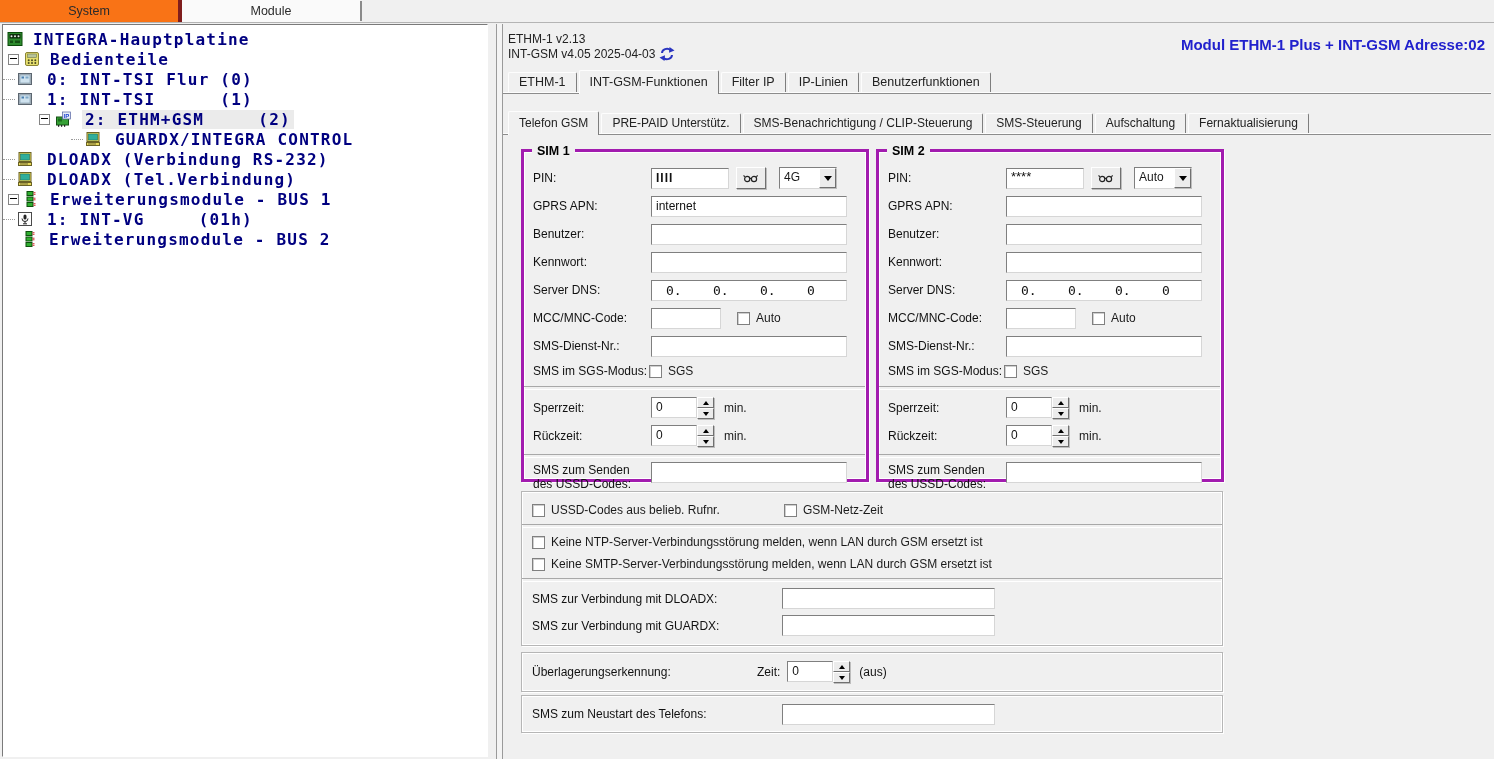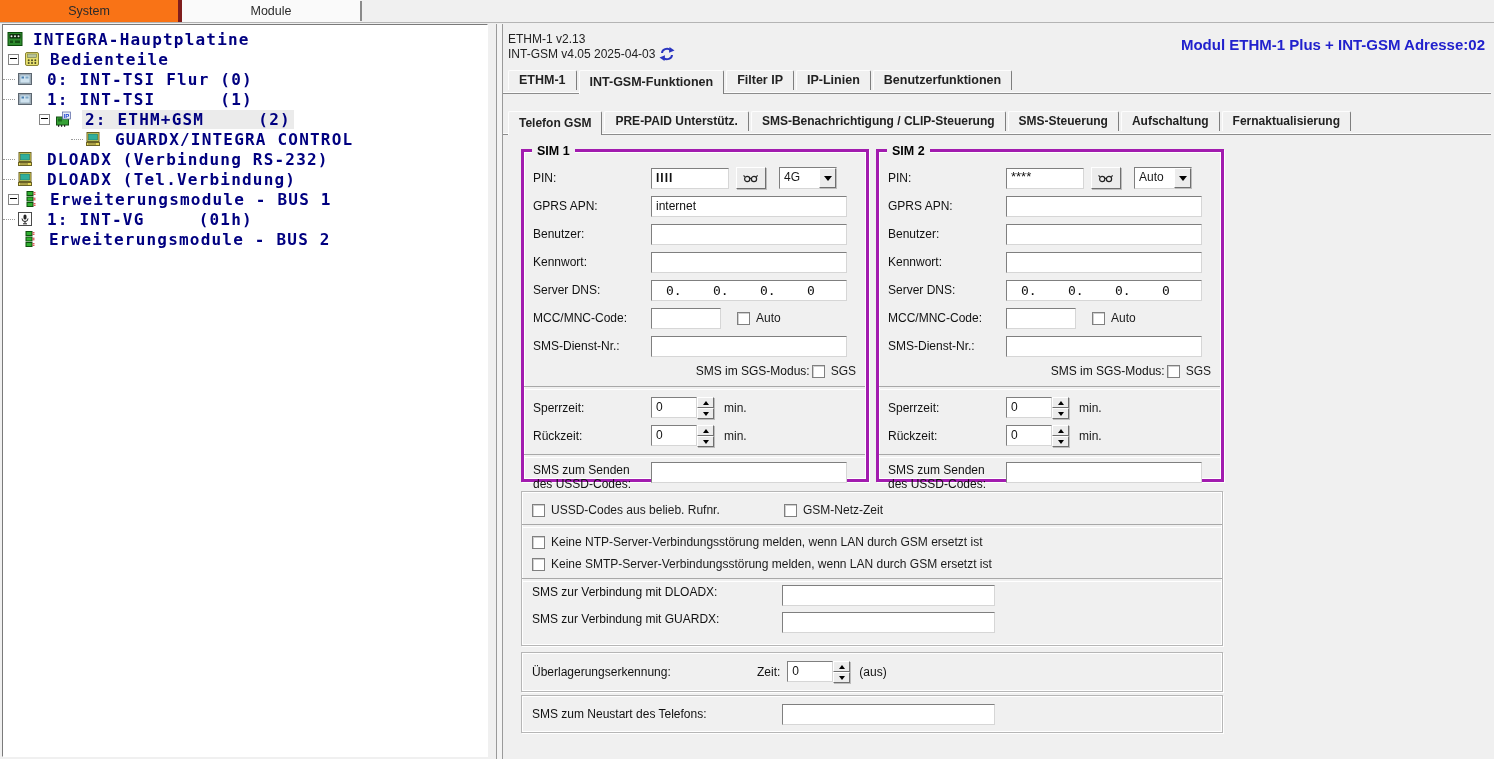--- a/index.html
+++ b/index.html
@@ -36,36 +36,36 @@
 
   
   .right{position:absolute;left:503px;top:24px;right:3px;bottom:0;}
   .rhdr{position:relative;height:46px;}
   .ver{position:absolute;left:5px;font-size:12px;color:#222;}
   .ver.v1{top:8px;}
   .ver.v2{top:23px;display:flex;align-items:center;gap:4px;}
   .rtitle{position:absolute;right:6px;top:12px;font-size:15px;font-weight:bold;color:#2121cd;}
 
   
-  .tabs{display:flex;position:relative;z-index:2;padding-left:5px;font-weight:bold;}
+  .tabs{display:flex;align-items:flex-end;position:relative;z-index:2;padding-left:5px;}
   .tab{height:19px;line-height:19px;padding:0 10px;background:#f0f0f0;font-size:12.5px;color:#222;
     border:1px solid;border-color:#fdfdfd #7e7e7e #7e7e7e #fdfdfd;border-bottom:none;border-radius:2px 2px 0 0;margin-right:2px;}
   .tab.active{height:23px;line-height:23px;margin-bottom:-2px;z-index:3;}
   .ridge{height:2px;background:linear-gradient(to bottom,#fdfdfd 1px,#8c8c8c 1px);position:relative;z-index:1;}
   .subtabs-wrap{margin-top:17px;}
   .subtabs-wrap .tab{font-size:12px;}
 
   
   .content{padding:7px 0 0 18px;}
   .simrow{display:flex;gap:7px;}
   .groupbox{position:relative;border:3px solid #a21caf;box-shadow:inset 1px 1px 0 #fff,inset -1px -1px 0 #fff,1px 1px 0 #fff;background:#f0f0f0;}
   .legend{position:absolute;top:-8px;left:8px;background:#f0f0f0;padding:0 5px;font-weight:bold;font-size:12.5px;color:#000;}
   .sim{width:348px;height:333px;padding:12px 10px 6px 9px;box-sizing:border-box;margin-top:7px;}
   .frow{display:grid;grid-template-columns:118px 1fr;align-items:center;height:28px;}
-  .frow.sgsrow{display:flex;align-items:center;height:22px;justify-content:flex-end;}
+  .frow.sgsrow{display:flex;align-items:center;height:22px;}
   .frow.ussd{height:42px;align-items:flex-start;}
   .flabel{font-size:12px;color:#111;}
   .flabel2{font-size:12px;line-height:14px;color:#111;padding-top:1px;}
   .etched{height:2px;border-top:1px solid #a8a8a8;border-bottom:1px solid #fff;margin:4px -9px 4px -9px;}
 
   .tfield{box-sizing:border-box;height:21px;background:#fff;border:1px solid;border-color:#7f7f7f #d6d6d6 #d6d6d6 #7f7f7f;
     font-family:"Liberation Sans",sans-serif;font-size:12px;padding:0 4px;color:#111;}
   input.tfield{outline:none;}
   .w-full{width:196px;}
   .ctrlflex{display:flex;align-items:center;}
@@ -87,21 +87,21 @@
   .spin .sval{width:46px;line-height:19px;}
   .sbtns{display:flex;flex-direction:column;width:17px;height:22px;}
   .sbtns .btn3d{flex:1 1 50%;}
   .minlab{margin-left:10px;font-size:12px;}
 
   .panel{box-sizing:border-box;width:702px;border:1px solid #b6b6b6;box-shadow:inset 1px 1px 0 #fff,inset -1px -1px 0 #fff,1px 1px 0 #fff;background:#f0f0f0;}
   .opts{margin-top:9px;padding:7px 10px 6px 10px;}
   .optrow{display:flex;align-items:center;height:22px;}
   .optrow .half{display:flex;align-items:center;width:252px;}
   .petched{height:2px;border-top:1px solid #a8a8a8;border-bottom:1px solid #fff;margin:3px -10px;}
-  .smsrow{display:flex;height:27px;}
+  .smsrow{display:flex;align-items:center;height:27px;}
   .smsrow .flabel{width:250px;}
   .smsrow .tfield{width:213px;}
   .overlay{margin-top:6px;height:40px;display:flex;align-items:center;padding:0 10px;}
   .overlay .flabel.big{width:225px;}
   .zeitlab{margin-right:7px;}
   .aus{margin-left:9px;}
   .restart{margin-top:3px;height:38px;display:flex;align-items:center;padding:0 10px;}
   .restart .flabel{width:250px;}
   .restart .tfield{width:213px;}
 </style>

